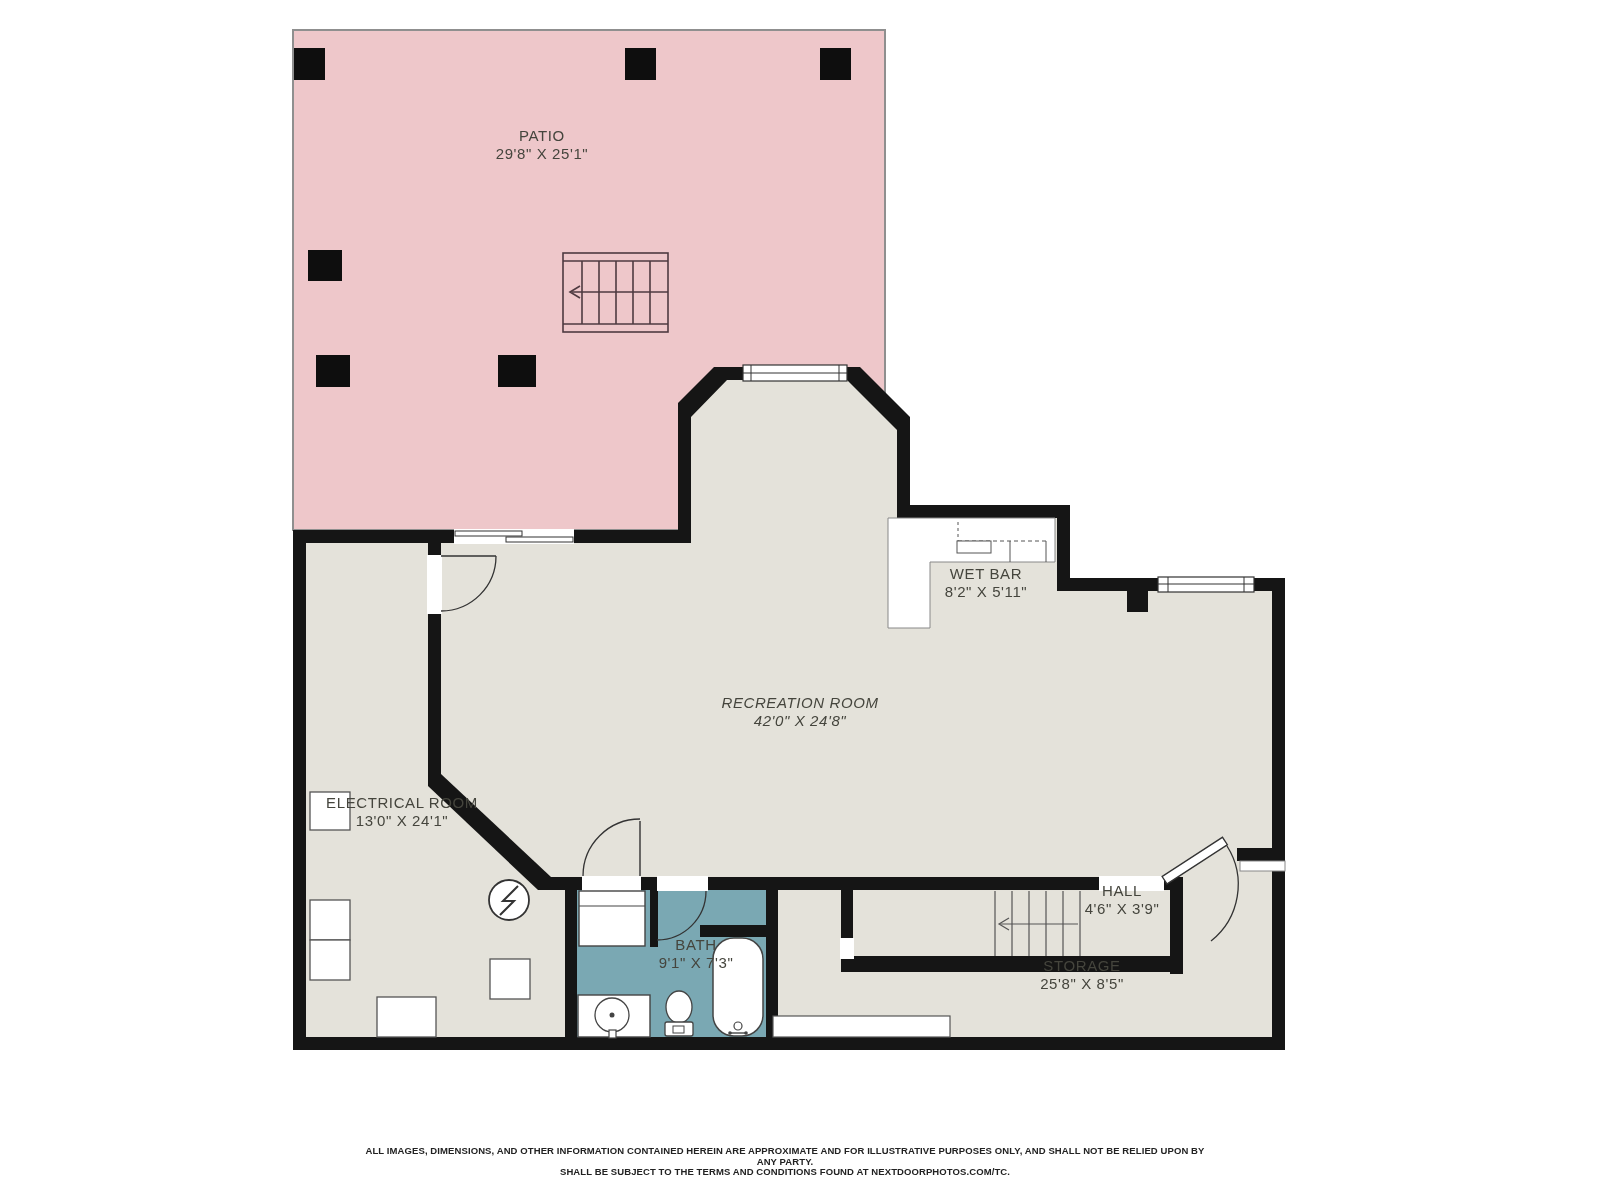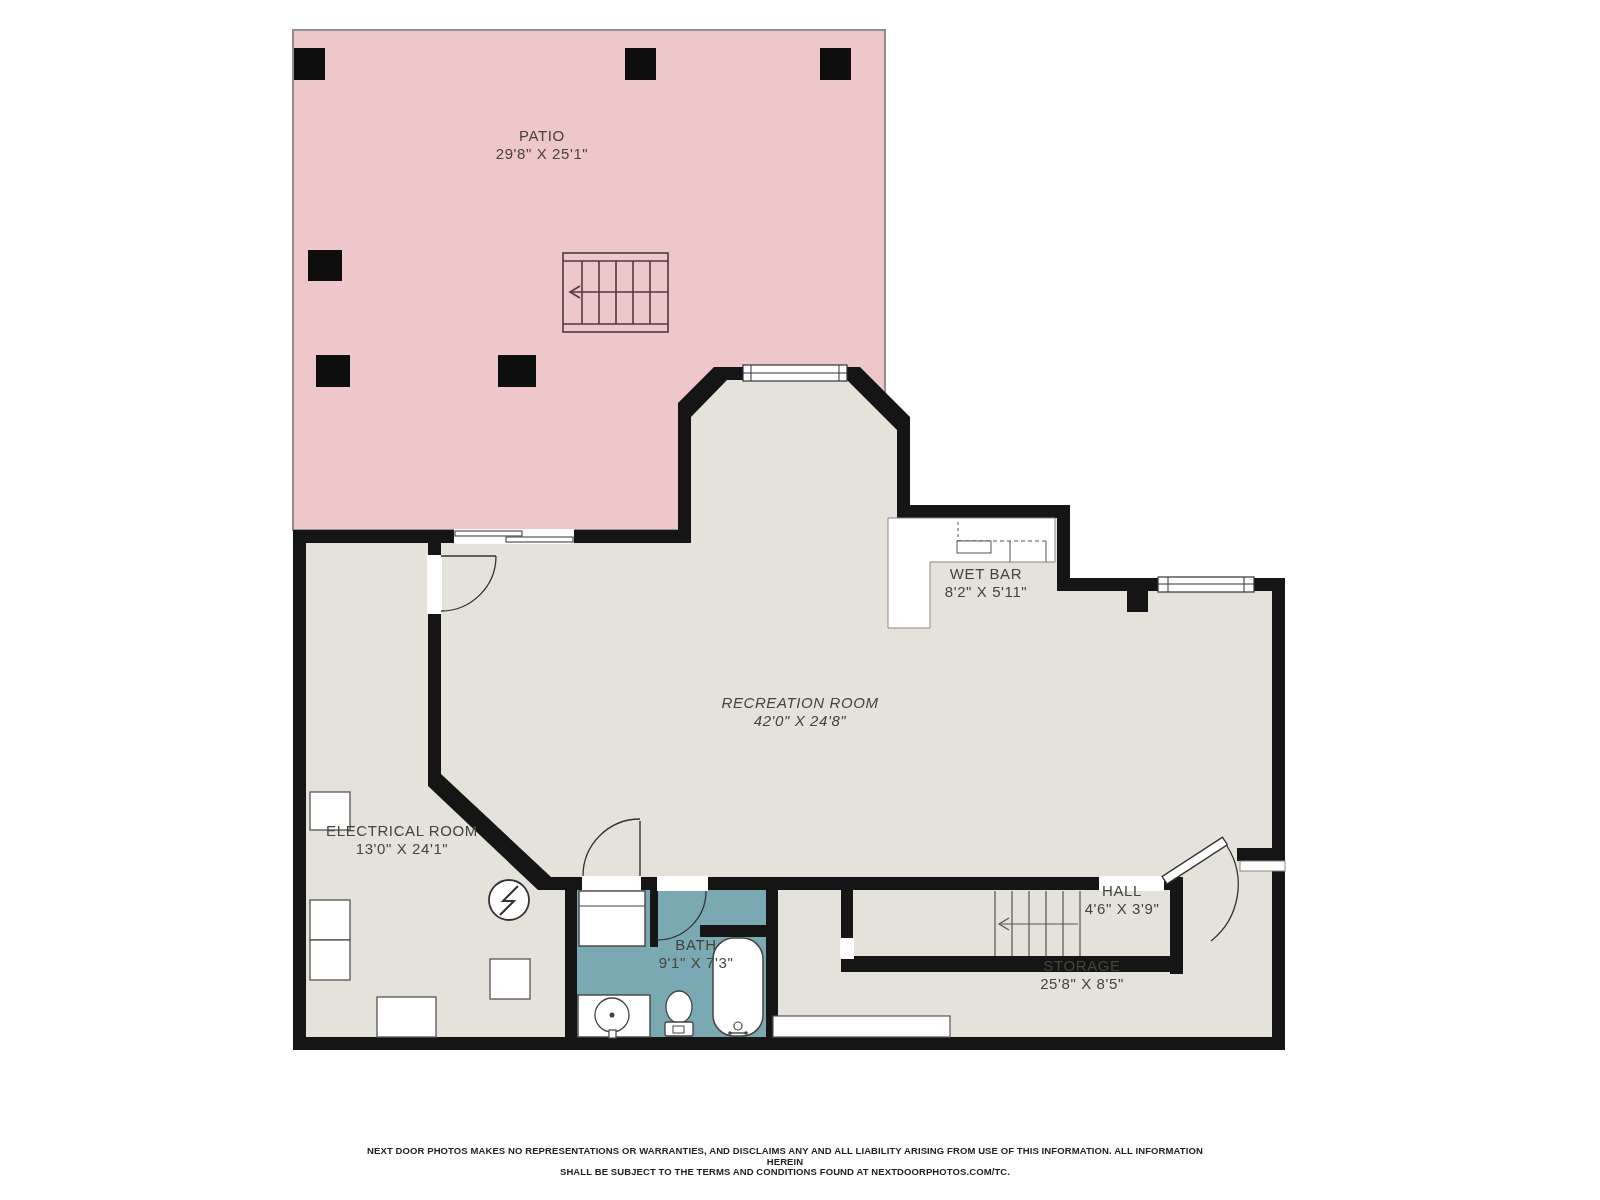--- a/index.html
+++ b/index.html
@@ -194,36 +194,36 @@
     <div class="rd">29'8" X 25'1"</div>
   </div>
   <div class="room-label" style="left:986px;top:565px;">
     <div class="rn">WET BAR</div>
     <div class="rd">8'2" X 5'11"</div>
   </div>
   <div class="room-label" style="left:800px;top:694px;font-style:italic;">
     <div class="rn">RECREATION ROOM</div>
     <div class="rd">42'0" X 24'8"</div>
   </div>
-  <div class="room-label" style="left:402px;top:822px;">
+  <div class="room-label" style="left:402px;top:794px;">
     <div class="rn">ELECTRICAL ROOM</div>
     <div class="rd">13'0" X 24'1"</div>
   </div>
   <div class="room-label" style="left:670px;top:936px;margin-left:26px;">
     <div class="rn">BATH</div>
     <div class="rd">9'1" X 7'3"</div>
   </div>
   <div class="room-label" style="left:1122px;top:882px;">
     <div class="rn">HALL</div>
     <div class="rd">4'6" X 3'9"</div>
   </div>
   <div class="room-label" style="left:1082px;top:957px;text-align:center;">
     <div class="rn">STORAGE</div>
     <div class="rd">25'8" X 8'5"</div>
   </div>
 
   <div id="disclaimer">
-    <div>NEXT DOOR PHOTOS MAKES NO REPRESENTATIONS OR WARRANTIES, AND DISCLAIMS ANY AND ALL LIABILITY ARISING FROM USE OF THIS INFORMATION. ALL INFORMATION HEREIN</div>
+    <div>ALL IMAGES, DIMENSIONS, AND OTHER INFORMATION CONTAINED HEREIN ARE APPROXIMATE AND FOR ILLUSTRATIVE PURPOSES ONLY, AND SHALL NOT BE RELIED UPON BY ANY PARTY.</div>
     <div>SHALL BE SUBJECT TO THE TERMS AND CONDITIONS FOUND AT NEXTDOORPHOTOS.COM/TC.</div>
   </div>
   <div id="watermark">REcolorado</div>
 
 </div>
 
 </body></html>

